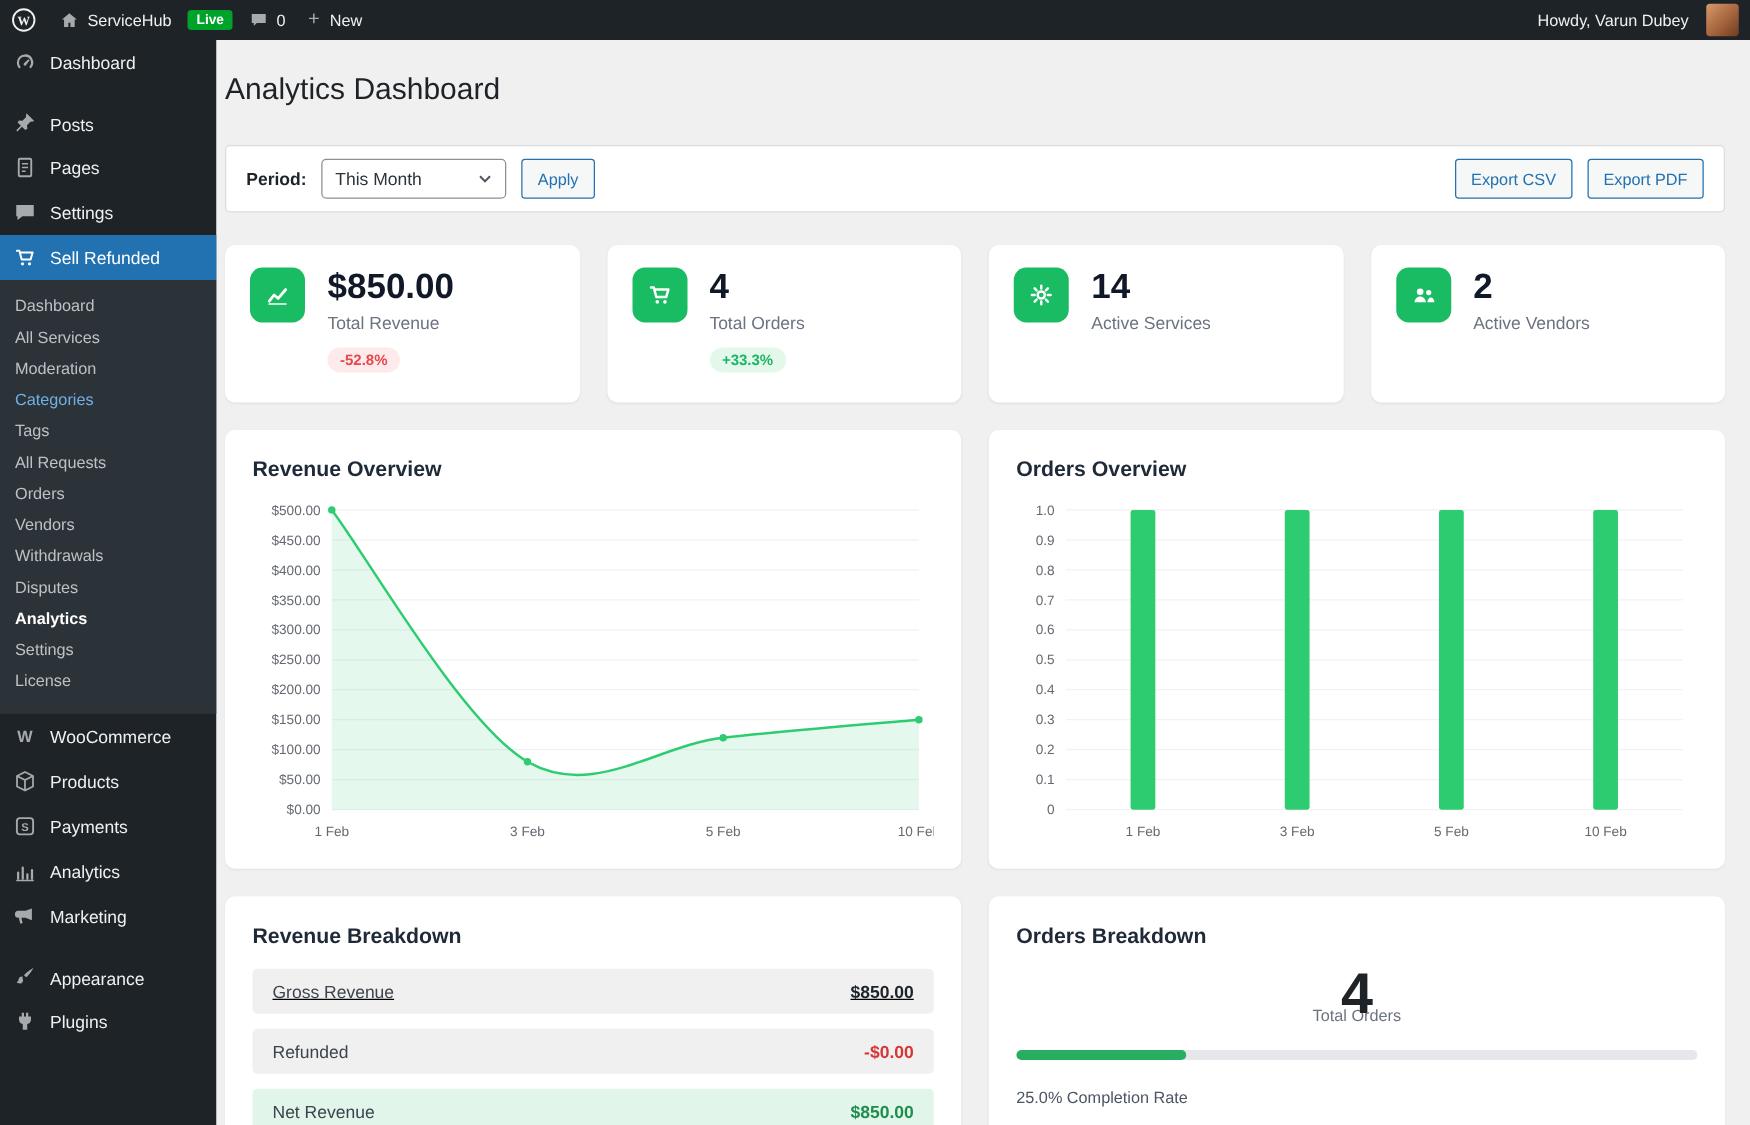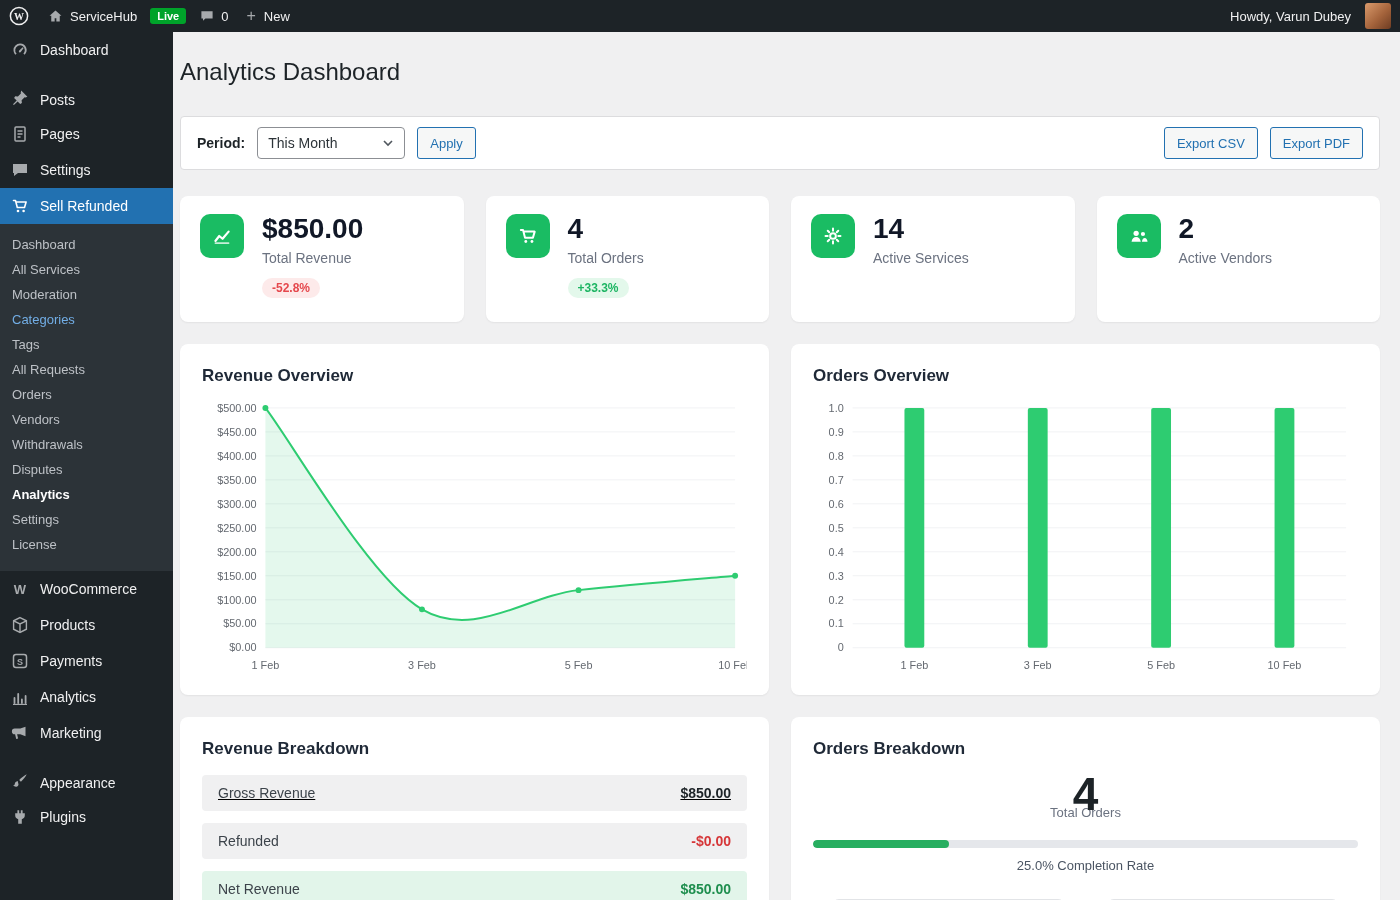--- a/index.html
+++ b/index.html
@@ -72,21 +72,21 @@
   .rb-value { font-weight:700; color:#1d2327; }
   .rb-row.negative .rb-value { color:var(--red,#d63638); }
   .rb-row.positive { background:#e2f5ea; }
   .rb-row.positive .rb-value { color:#1e8e4e; }
 
   .ob-total { font-size:46px; font-weight:700; text-align:center; color:#1d2327; line-height:1;
     margin-top:4px; position:relative; z-index:2; }
   .ob-total-label { text-align:center; font-size:13px; color:#6b7280; margin-top:-12px; }
   .progress { height:8px; background:#e5e7eb; border-radius:4px; margin-top:20px; overflow:hidden; }
   .progress-fill { height:100%; background:var(--dark_green,#27ae60); border-radius:4px; }
-  .ob-completion { text-align:center; font-size:13px; color:#4b5563; margin-top:10px; }
+  .ob-completion { font-size:13px; color:#4b5563; margin-top:22px; }
   .ob-boxes { display:grid; grid-template-columns:1fr 1fr; gap:40px; margin-top:26px; padding:0 18px; }
   .ob-box { height:80px; border:1px solid #e2e4e7; border-radius:8px; }
 </style>
 </head>
 <body>
 
 <div id="adminbar">
   <span class="ab-item">
     <svg width="20" height="20" viewBox="0 0 20 20">
       <circle cx="10" cy="10" r="8.6" fill="none" stroke="#f0f0f1" stroke-width="1.5"></circle>

